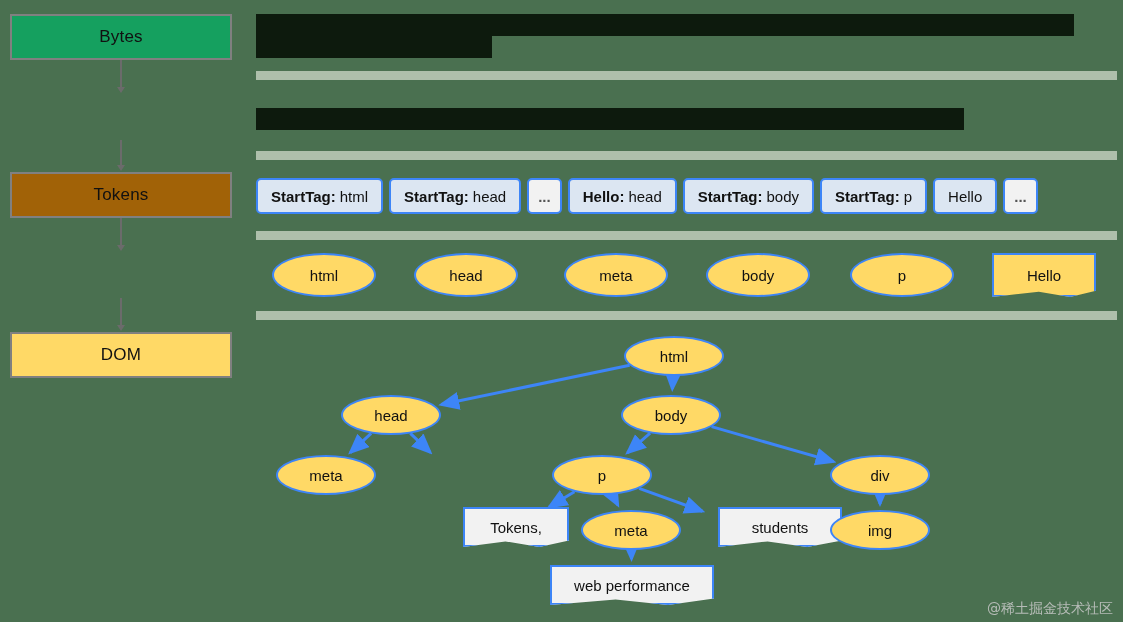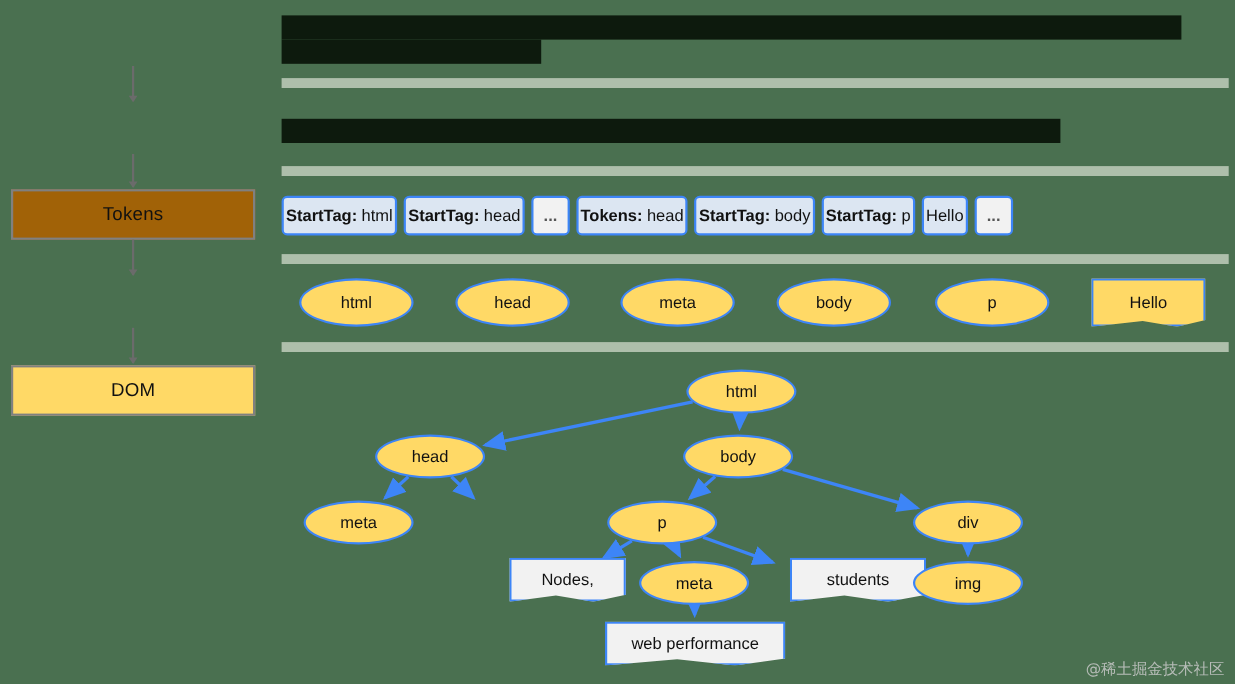--- a/index.html
+++ b/index.html
@@ -38,21 +38,21 @@
   
   #right { position:absolute; left:250px; top:0; width:873px; height:622px; }
 
   .redact-line { position:absolute; background:#0d1a0d; }
   .sep { position:absolute; height:9px; background:#aebfab; left:6px; }
 
   
   #token-row { position:absolute; left:6px; top:178px; display:flex; gap:6px; }
   .token {
     background:#dce6f2; border:2px solid #3d85f7; border-radius:5px;
-    height:36px; padding:0 2px;
+    height:36px; padding:0 13px;
     display:flex; align-items:center; justify-content:center;
     font-size:15px; color:#111; white-space:nowrap;
   }
   .token b { font-weight:bold; margin-right:4px; }
   .token.dots { background:#f2f2f2; padding:0 9px; font-weight:bold; color:#555; }
   .token.plain { font-weight:normal; }
 
   
   #node-row { position:absolute; left:6px; top:253px; width:862px; height:48px; }
   .ell {
@@ -85,20 +85,21 @@
   #watermark {
     position:absolute; right:10px; bottom:4px;
     font-size:14px; color:#c9c9c9; opacity:.85;
     font-family:"DejaVu Sans", sans-serif;
   }
 </style>
 </head>
 <body>
 
 <div id="pipeline">
+  <div class="stage s-bytes">Bytes</div>
   <div class="pipe-arrow pa1"></div>
   <div class="pipe-arrow pa2"></div>
   <div class="stage s-tokens">Tokens</div>
   <div class="pipe-arrow pa3"></div>
   <div class="pipe-arrow pa4"></div>
   <div class="stage s-dom">DOM</div>
 </div>
 
 <div id="right">
 
@@ -117,21 +118,21 @@
         <span>html</span>
       </div>
       <div class="token">
         <b>StartTag:</b>
         <span>head</span>
       </div>
       <div class="token dots">
         <span>...</span>
       </div>
       <div class="token">
-        <b>Tokens:</b>
+        <b>Hello:</b>
         <span>head</span>
       </div>
       <div class="token">
         <b>StartTag:</b>
         <span>body</span>
       </div>
       <div class="token">
         <b>StartTag:</b>
         <span>p</span>
       </div>
@@ -176,21 +177,21 @@
           <line x1="630" y1="180" x2="630" y2="189" stroke="#3d85f7" stroke-width="3" marker-end="url(#ah)"></line>
           <line x1="381.3636267471884" y1="234.99947109536143" x2="381.527294329867" y2="244.00118814268657" stroke="#3d85f7" stroke-width="3" marker-end="url(#ah)"></line>
         </g>
     </svg>
   <div class="tnode oval" style="left: 374px; top: 21px; width: 100px; height: 40px;">html</div>
       <div class="tnode oval" style="left: 91px; top: 80px; width: 100px; height: 40px;">head</div>
       <div class="tnode oval" style="left: 371px; top: 80px; width: 100px; height: 40px;">body</div>
       <div class="tnode oval" style="left: 26px; top: 140px; width: 100px; height: 40px;">meta</div>
       <div class="tnode oval" style="left: 302px; top: 140px; width: 100px; height: 40px;">p</div>
       <div class="tnode oval" style="left: 580px; top: 140px; width: 100px; height: 40px;">div</div>
-      <div class="tnode textbox" style="left: 213px; top: 192px; width: 106px; height: 40px; clip-path: polygon(0px 0px, 100% 0px, 100% 84%, 72% 100%, 40% 86%, 0px 100%);">Nodes,</div>
+      <div class="tnode textbox" style="left: 213px; top: 192px; width: 106px; height: 40px; clip-path: polygon(0px 0px, 100% 0px, 100% 84%, 72% 100%, 40% 86%, 0px 100%);">Tokens,</div>
       <div class="tnode oval" style="left: 331px; top: 195px; width: 100px; height: 40px;">meta</div>
       <div class="tnode textbox" style="left: 468px; top: 192px; width: 124px; height: 40px; clip-path: polygon(0px 0px, 100% 0px, 100% 84%, 72% 100%, 40% 86%, 0px 100%);">students</div>
       <div class="tnode oval" style="left: 580px; top: 195px; width: 100px; height: 40px;">img</div>
       <div class="tnode textbox" style="left: 300px; top: 250px; width: 164px; height: 40px; clip-path: polygon(0px 0px, 100% 0px, 100% 84%, 72% 100%, 40% 86%, 0px 100%);">web performance</div>
     </div>
 </div>
 
 <div id="watermark">@稀土掘金技术社区</div>
 
 </body></html>

